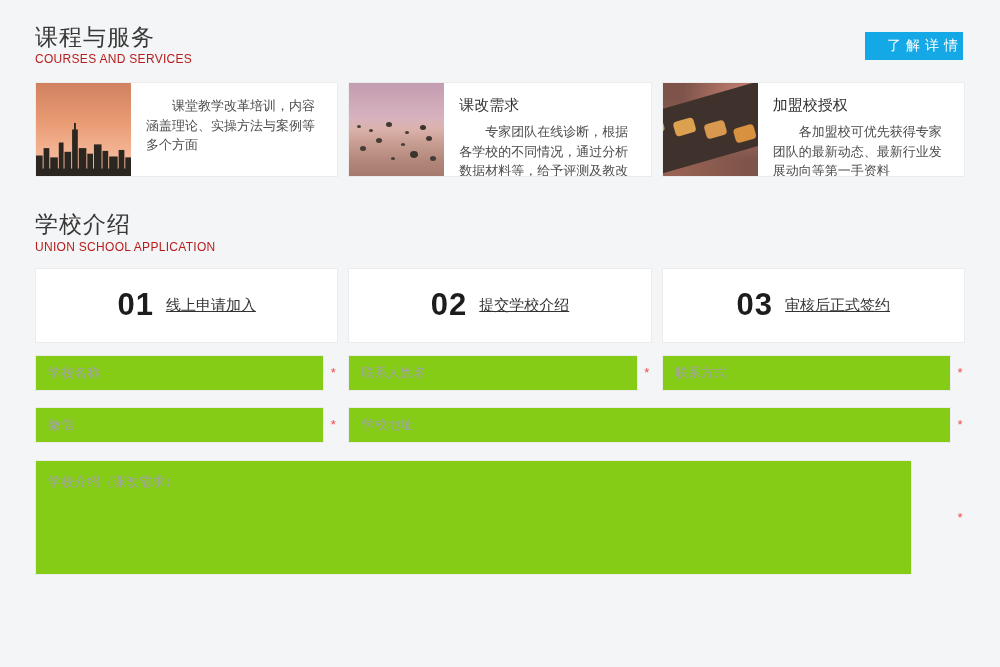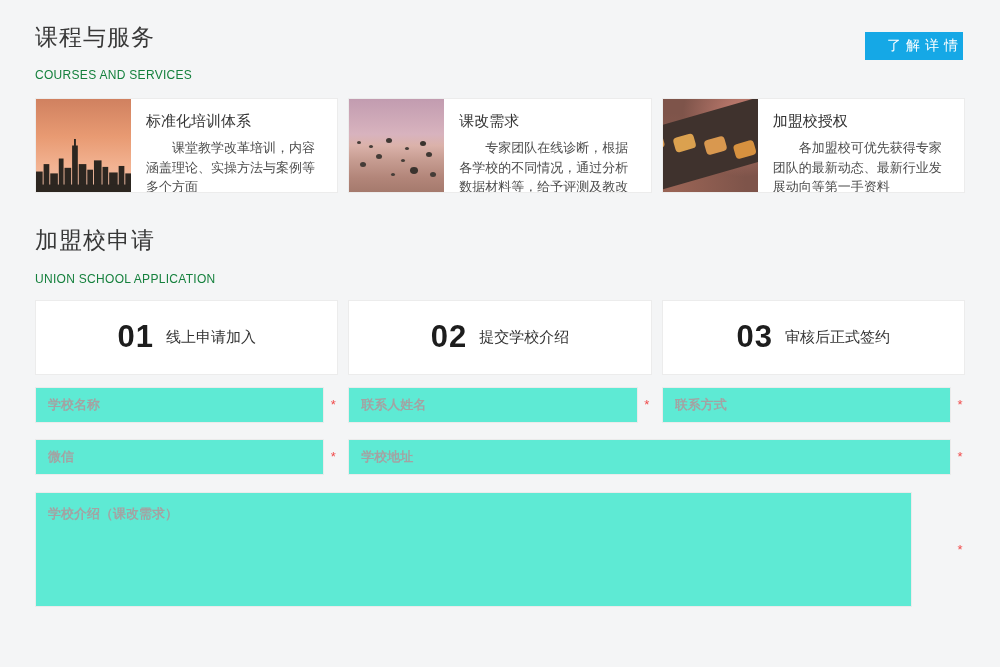--- a/index.html
+++ b/index.html
@@ -8,21 +8,21 @@
     font-family:"Liberation Sans","DejaVu Sans",sans-serif;
     background:#f4f5f6;
     color:#3b3b3b;
     overflow:hidden;
   }
   .page { position:relative; width:1000px; height:539px; padding:24px 35px 0; }
 
   
   .section-head { display:flex; justify-content:space-between; align-items:flex-start; }
   .sec-title { font-size:23px; font-weight:500; letter-spacing:1px; color:#383838; line-height:1.15; }
-  .sec-sub { font-size:12px; color:#15803d; letter-spacing:0.3px; margin-top:18px; }
+  .sec-sub { font-size:12px; color:#b91c1c; letter-spacing:0.3px; margin-top:2px; }
 
   .btn-accent {
     background:#15a8e6; color:#fff; border:none; cursor:pointer;
     font-family:inherit;
   }
   .btn-more {
     margin-top:8px; margin-right:2px;
     width:98px; height:28px; font-size:14px; letter-spacing:5px; padding-left:22px;
   }
 
@@ -59,28 +59,28 @@
   .film-frame.f2 { left:40px; top:16px; background:#dba14f; }
   .film-frame.f3 { left:69px; top:27px; }
   .film-frame.f4 { left:96px; top:39px; background:#d7913f; }
 
   
   .sec2 { margin-top:34px; }
   .steps { margin-top:14px; }
   .step { background:#fff; border:1px solid #ececec; height:75px;
     display:flex; align-items:center; justify-content:center; gap:12px; }
   .step-num { font-size:31px; font-weight:700; color:#1d1d1d; letter-spacing:1px; }
-  .step-label { font-size:15px; color:#333; }
+  .step-label { font-size:15px; color:#333;text-decoration:underline; }
 
   
   .form { margin-top:12px; row-gap:16px; }
   .field { display:flex; align-items:center; }
   .field input, .field textarea {
-    flex:1; background:#5eead4; border:1px solid #ebebeb; outline:none;
-    font-family:inherit; font-size:13px; color:#555; padding:0 12px; height:36px;font-weight:bold;
+    flex:1; background:#84cc16; border:1px solid #ebebeb; outline:none;
+    font-family:inherit; font-size:13px; color:#555; padding:0 12px; height:36px;
   }
   .field input::placeholder, .field textarea::placeholder { color:#a3a3a3; }
   .field textarea { height:115px; padding:11px 12px; resize:none; line-height:1.5; }
   .req { color:#f04b4b; font-size:13px; width:10px; margin-left:4px; text-align:center; }
   .span-2 { grid-column:2 / 4; }
   .span-3 { grid-column:1 / 4; }
   .field.area { margin-top:1px;gap:39px; }
 
   .submit-row { text-align:center; margin-top:41px; }
   .btn-submit { width:135px; height:30px; font-size:15px; letter-spacing:2px; }
@@ -116,21 +116,20 @@
               <rect x="61" y="66" width="8" height="34"></rect>
             <rect x="70" y="73" width="6" height="27"></rect>
               <rect x="77" y="79" width="9" height="21"></rect>
             <rect x="87" y="72" width="6" height="28"></rect>
               <rect x="94" y="80" width="6" height="20"></rect>
             <rect x="0" y="92" width="100" height="8"></rect>
           </g>
         </svg>
       </div>
       <div class="card-body">
-        <div class="card-title">标准化培训体系</div>
         <div class="card-desc">课堂教学改革培训，内容涵盖理论、实操方法与案例等多个方面</div>
       </div>
     </div>
 
     <div class="card">
       <div class="card-img img-desert">
         <span class="shrub"></span>
       </div>
       <div class="card-body">
         <div class="card-title">课改需求</div>
@@ -150,21 +149,21 @@
       <div class="card-body">
         <div class="card-title">加盟校授权</div>
         <div class="card-desc">各加盟校可优先获得专家团队的最新动态、最新行业发展动向等第一手资料</div>
       </div>
     </div>
 
   </div>
 
   <div class="section-head sec2">
     <div>
-      <div class="sec-title">加盟校申请</div>
+      <div class="sec-title">学校介绍</div>
       <div class="sec-sub">UNION SCHOOL APPLICATION</div>
     </div>
   </div>
 
   <div class="grid steps">
     <div class="step">
       <span class="step-num">01</span>
       <span class="step-label">线上申请加入</span>
     </div>
     <div class="step">

